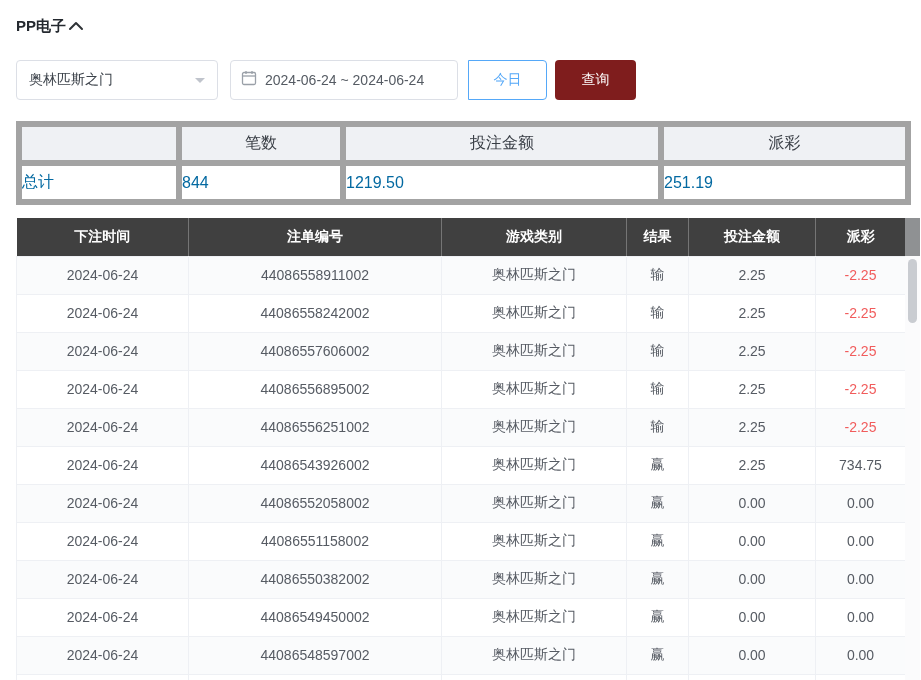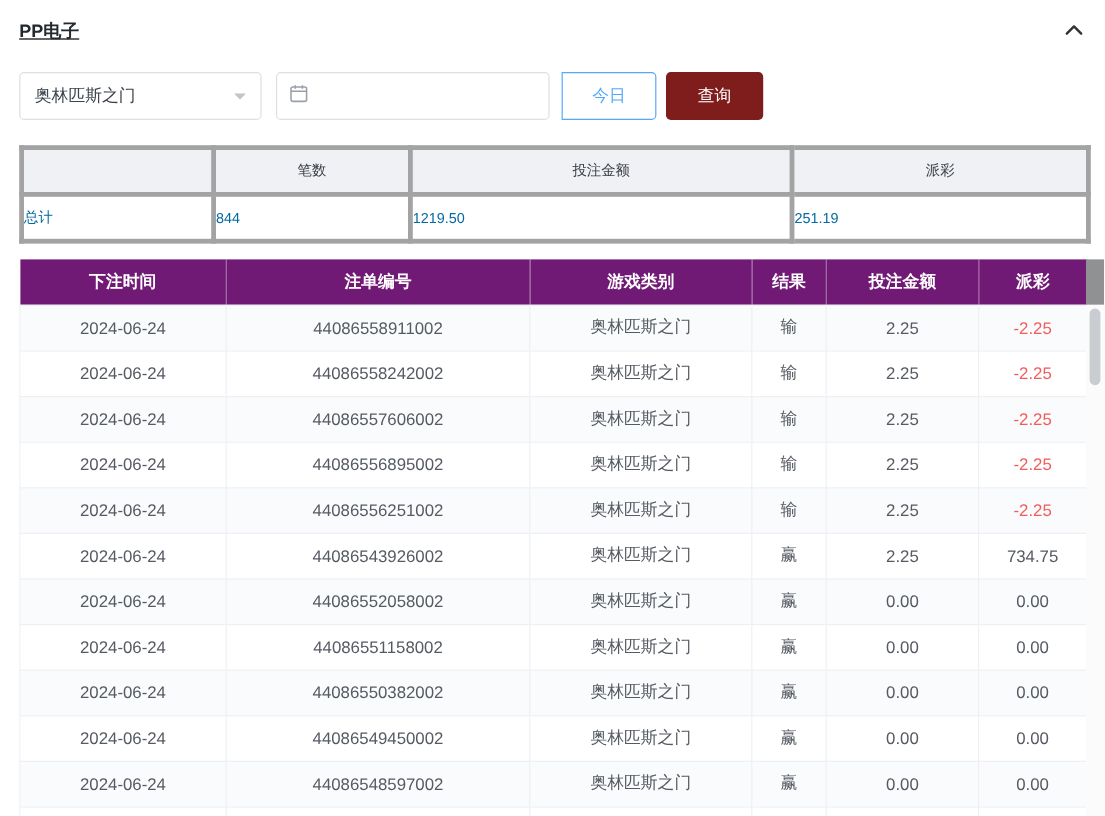--- a/index.html
+++ b/index.html
@@ -6,21 +6,21 @@
   html, body {
     width: 921px; height: 680px; overflow: hidden;
     background: #ffffff;
     font-family: "Liberation Sans", "DejaVu Sans", sans-serif;
   }
 
   
   .panel-header {
     margin: 14px 16px 0 16px;
     height: 24px;
-    display: flex; align-items: center; justify-content: space-between; text-decoration: underline;
+    display: flex; align-items: center; justify-content: flex-start;
   }
   .panel-title { font-size: 15px; font-weight: bold; color: #24292f; }
   .collapse-btn { width: 20px; height: 20px; display: flex; align-items: center; justify-content: center; cursor: pointer; }
 
   
   .filter-row { margin: 22px 16px 0 16px; height: 40px; display: flex; align-items: center; }
   .select-box {
     width: 202px; height: 40px; border: 1px solid #dcdfe6; border-radius: 4px;
     display: flex; align-items: center; justify-content: space-between;
     padding: 0 12px; cursor: pointer; background: #fff;
@@ -53,33 +53,33 @@
     border: none; border-radius: 4px; font-size: 14px; cursor: pointer;
     display: flex; align-items: center; justify-content: center;
   }
 
   
   .summary-table {
     border-collapse: collapse; table-layout: fixed;
     width: 889px; margin: 21px 0 0 16px;
   }
   .summary-table th, .summary-table td {
-    border: 4px solid #a3a3a3; height: 39px; font-size: 12px;
+    border: 6px solid #a3a3a3; height: 39px; font-size: 16px;
   }
   .summary-table th { background: #eff1f4; color: #383d44; font-weight: normal; }
   .summary-table td { background: #fff; color: #0369a1; }
 
   
   .table-wrap {
     position: relative; margin: 13px 0 0 16px;
     width: 904px; height: 468px; overflow: hidden;
   }
   .main-table { border-collapse: collapse; table-layout: fixed; width: 889px; }
   .main-table thead th {
-    background: #701a75; color: #ffffff; font-weight: bold; font-size: 14px;
+    background: #404040; color: #ffffff; font-weight: bold; font-size: 14px;
     height: 38px; text-align: center;
     border-right: 1px solid rgba(255,255,255,0.28);
   }
   .main-table thead th:last-child { border-right: none; }
   .main-table tbody td {
     height: 38px; text-align: center; font-size: 14px; color: #565b63;
     border: 1px solid #eef0f4; background: #fff;
   }
   .main-table tbody tr.stripe td { background: #fafbfc; }
   .main-table tbody td.neg { color: #f15c5c; }
@@ -112,20 +112,21 @@
 
   <div class="date-box">
     <span>
       <svg width="16" height="16" viewBox="0 0 16 16">
         <rect x="1.5" y="2.5" width="13" height="12" rx="1.5" fill="none" stroke="#9aa0a8" stroke-width="1.3"></rect>
         <line x1="1.5" y1="6" x2="14.5" y2="6" stroke="#9aa0a8" stroke-width="1.3"></line>
         <line x1="5" y1="1" x2="5" y2="4" stroke="#9aa0a8" stroke-width="1.3"></line>
         <line x1="11" y1="1" x2="11" y2="4" stroke="#9aa0a8" stroke-width="1.3"></line>
       </svg>
     </span>
+    <span class="date-value">2024-06-24 ~ 2024-06-24</span>
   </div>
 
   <div class="btn-group">
     <div class="quick-btn active">今日</div>
   </div>
 
   <button class="search-btn">查询</button>
 </div>
 
 <table class="summary-table">

